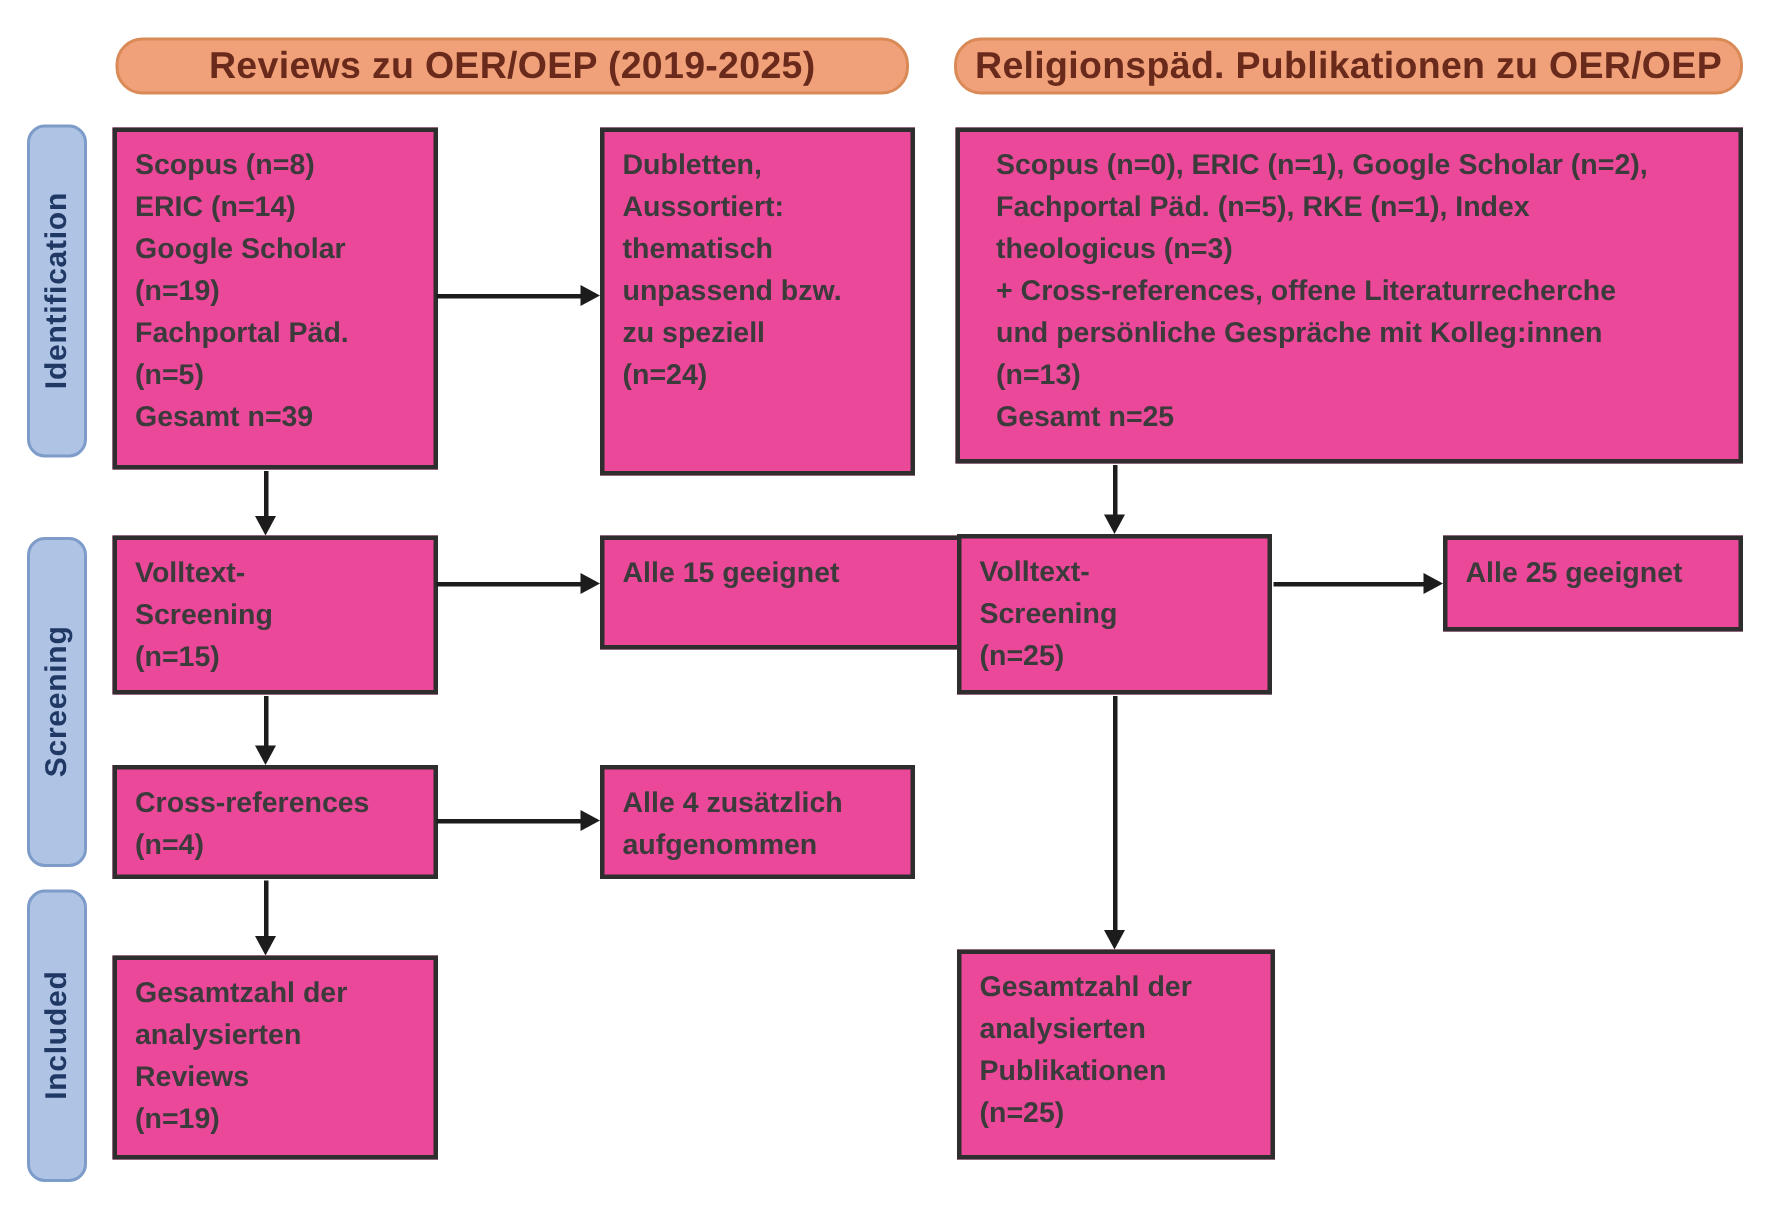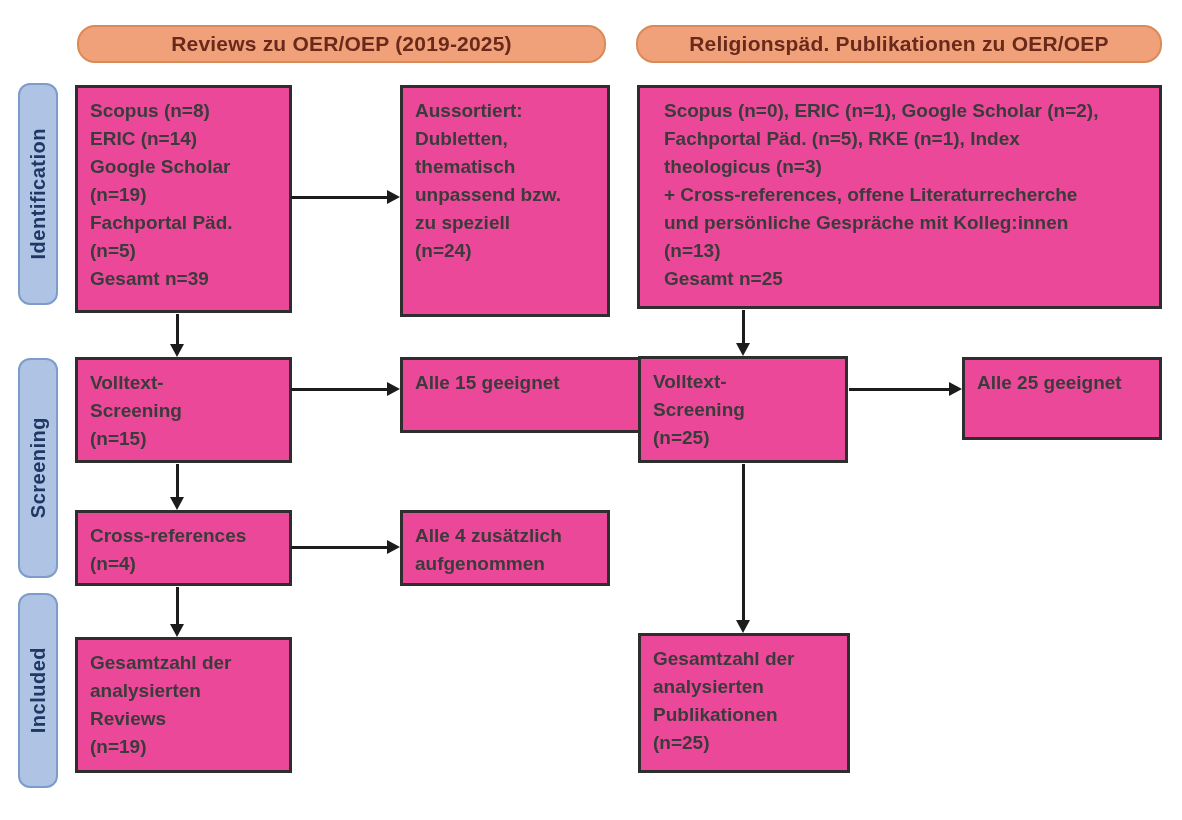--- a/index.html
+++ b/index.html
@@ -23,21 +23,21 @@
     background:var(--background);
     overflow:hidden;
   }
   .col-header{
     position:absolute;
     height:38px;
     background:var(--header-fill);
     border:2px solid var(--header-border);
     border-radius:18px;
     color:var(--header-text);
-    font-size:21px;font-weight:bold;
+    font-size:25px;font-weight:bold;
     display:flex;align-items:center;justify-content:center;
     letter-spacing:.2px;
     white-space:nowrap;
   }
   .stage{
     position:absolute;
     left:18px;width:40px;
     background:var(--stage-fill);
     border:2px solid var(--stage-border);
     border-radius:12px;
@@ -90,22 +90,22 @@
   <div class="fbox" style="left:75px;top:85px;width:217px;height:228px;">
       <div class="line">Scopus (n=8)</div>
       <div class="line">ERIC (n=14)</div>
       <div class="line">Google Scholar</div>
       <div class="line">(n=19)</div>
       <div class="line">Fachportal Päd.</div>
       <div class="line">(n=5)</div>
       <div class="line">Gesamt n=39</div>
     </div>
   <div class="fbox" style="left:400px;top:85px;width:210px;height:232px;">
+      <div class="line">Dubletten,</div>
       <div class="line">Aussortiert:</div>
-      <div class="line">Dubletten,</div>
       <div class="line">thematisch</div>
       <div class="line">unpassend bzw.</div>
       <div class="line">zu speziell</div>
       <div class="line">(n=24)</div>
     </div>
   <div class="fbox" style="left:75px;top:357px;width:217px;height:106px;">
       <div class="line">Volltext-</div>
       <div class="line">Screening</div>
       <div class="line">(n=15)</div>
     </div>
@@ -134,21 +134,21 @@
       <div class="line">+ Cross-references, offene Literaturrecherche</div>
       <div class="line">und persönliche Gespräche mit Kolleg:innen</div>
       <div class="line">(n=13)</div>
       <div class="line">Gesamt n=25</div>
     </div>
   <div class="fbox" style="left:638px;top:356px;width:210px;height:107px;">
       <div class="line">Volltext-</div>
       <div class="line">Screening</div>
       <div class="line">(n=25)</div>
     </div>
-  <div class="fbox" style="left:962px;top:357px;width:200px;height:83px;">
+  <div class="fbox" style="left:962px;top:357px;width:200px;height:64px;">
       <div class="line">Alle 25 geeignet</div>
     </div>
   <div class="fbox" style="left:638px;top:633px;width:212px;height:140px;">
       <div class="line">Gesamtzahl der</div>
       <div class="line">analysierten</div>
       <div class="line">Publikationen</div>
       <div class="line">(n=25)</div>
     </div>
 
   <div class="arrow arrow-h" style="left:291px;top:190px;width:109px;height:14px;">

